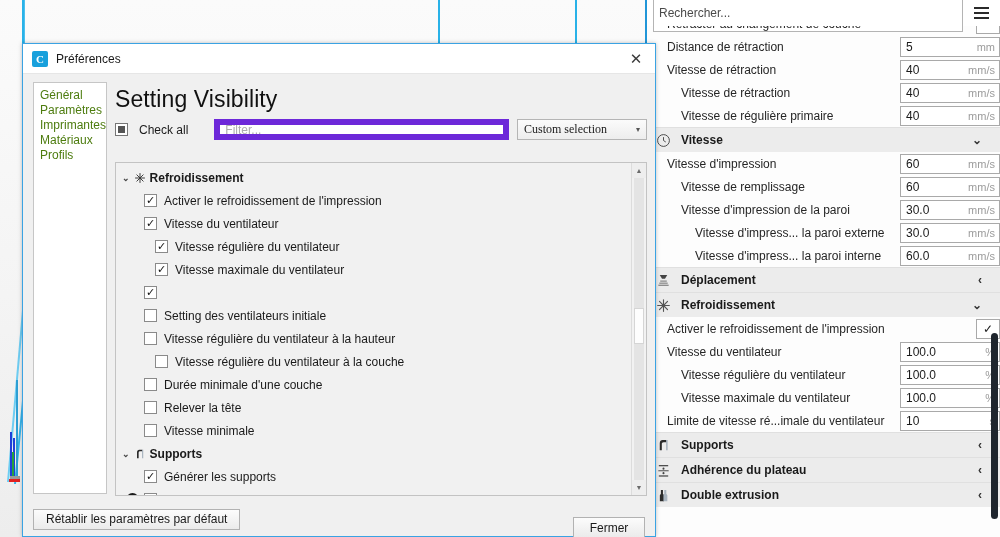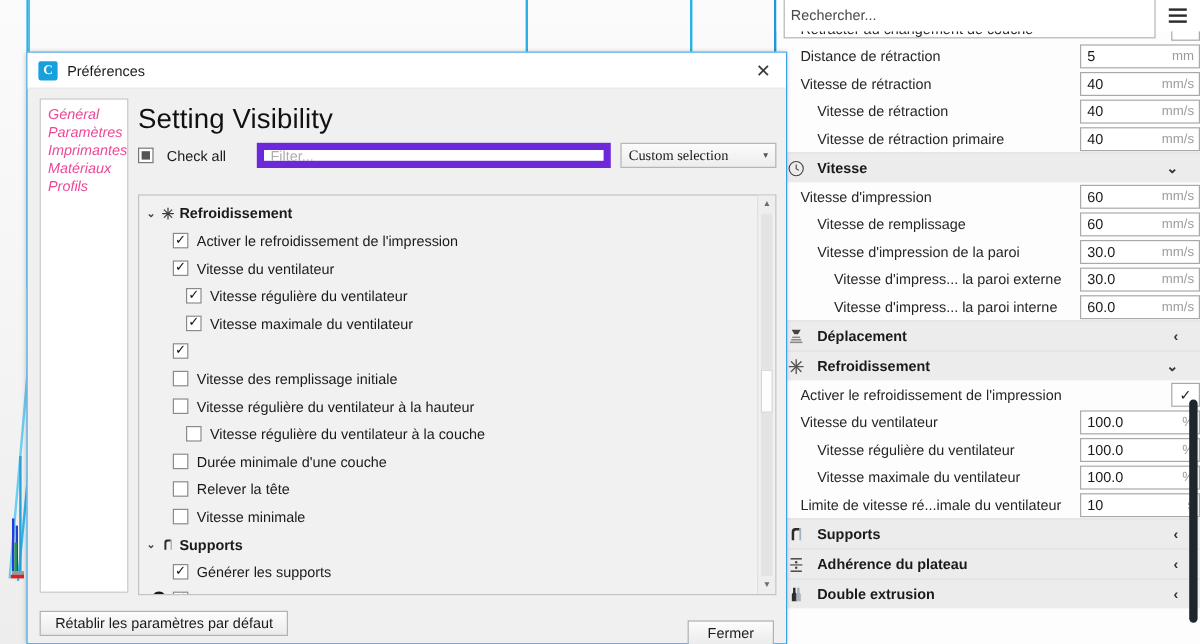--- a/index.html
+++ b/index.html
@@ -133,22 +133,22 @@
   }
 
   .dlg-body { position: absolute; left: 0; top: 30px; right: 0; bottom: 34px; }
 
   .prefs-nav {
     position: absolute; left: 10px; top: 8px; width: 74px; bottom: 8px;
     background: #fff; border: 1px solid #c6c6c6;
     padding: 5px 0 0 6px;
   }
   .prefs-nav .item {
-    font-size: 12px; color: #ec4899; line-height: 15px;
-    padding: 0; cursor: pointer; white-space: nowrap; font-style: italic;
+    font-size: 12px; color: #4d7c0f; line-height: 15px;
+    padding: 0; cursor: pointer; white-space: nowrap;
   }
 
   .prefs-main {
     position: absolute; left: 92px; top: 4px; right: 8px; bottom: 4px;
   }
   .page-title {
     font-size: 23px; font-weight: normal; color: #111;
     margin: 8px 0 6px 0; letter-spacing: 0.1px;
   }
 
@@ -288,21 +288,21 @@
         </div>
       </div>
       <div class="srow ind1">
         <div class="lbl">Vitesse de rétraction</div>
         <div class="field">
           <span>40</span>
           <span class="unit">mm/s</span>
         </div>
       </div>
       <div class="srow ind1">
-        <div class="lbl">Vitesse de rétraction primaire</div>
+        <div class="lbl">Vitesse de régulière primaire</div>
         <div class="field">
           <span>40</span>
           <span class="unit">mm/s</span>
         </div>
       </div>
 
       <div class="shdr">
         <span class="sicon">
           <svg width="15" height="15" viewBox="0 0 16 16">
               <circle cx="8" cy="8" r="6.3" fill="none" stroke="#444" stroke-width="1"></circle>
@@ -524,21 +524,21 @@
             </div>
             <div class="trow l1">
               <span class="cb on"></span>
               <span>Vitesse maximale du ventilateur</span>
             </div>
             <div class="trow l0">
               <span class="cb on"></span>
             </div>
             <div class="trow l0">
               <span class="cb"></span>
-              <span>Vitesse des remplissage initiale</span>
+              <span>Setting des ventilateurs initiale</span>
             </div>
             <div class="trow l0">
               <span class="cb"></span>
               <span>Vitesse régulière du ventilateur à la hauteur</span>
             </div>
             <div class="trow l1">
               <span class="cb"></span>
               <span>Vitesse régulière du ventilateur à la couche</span>
             </div>
             <div class="trow l0">

